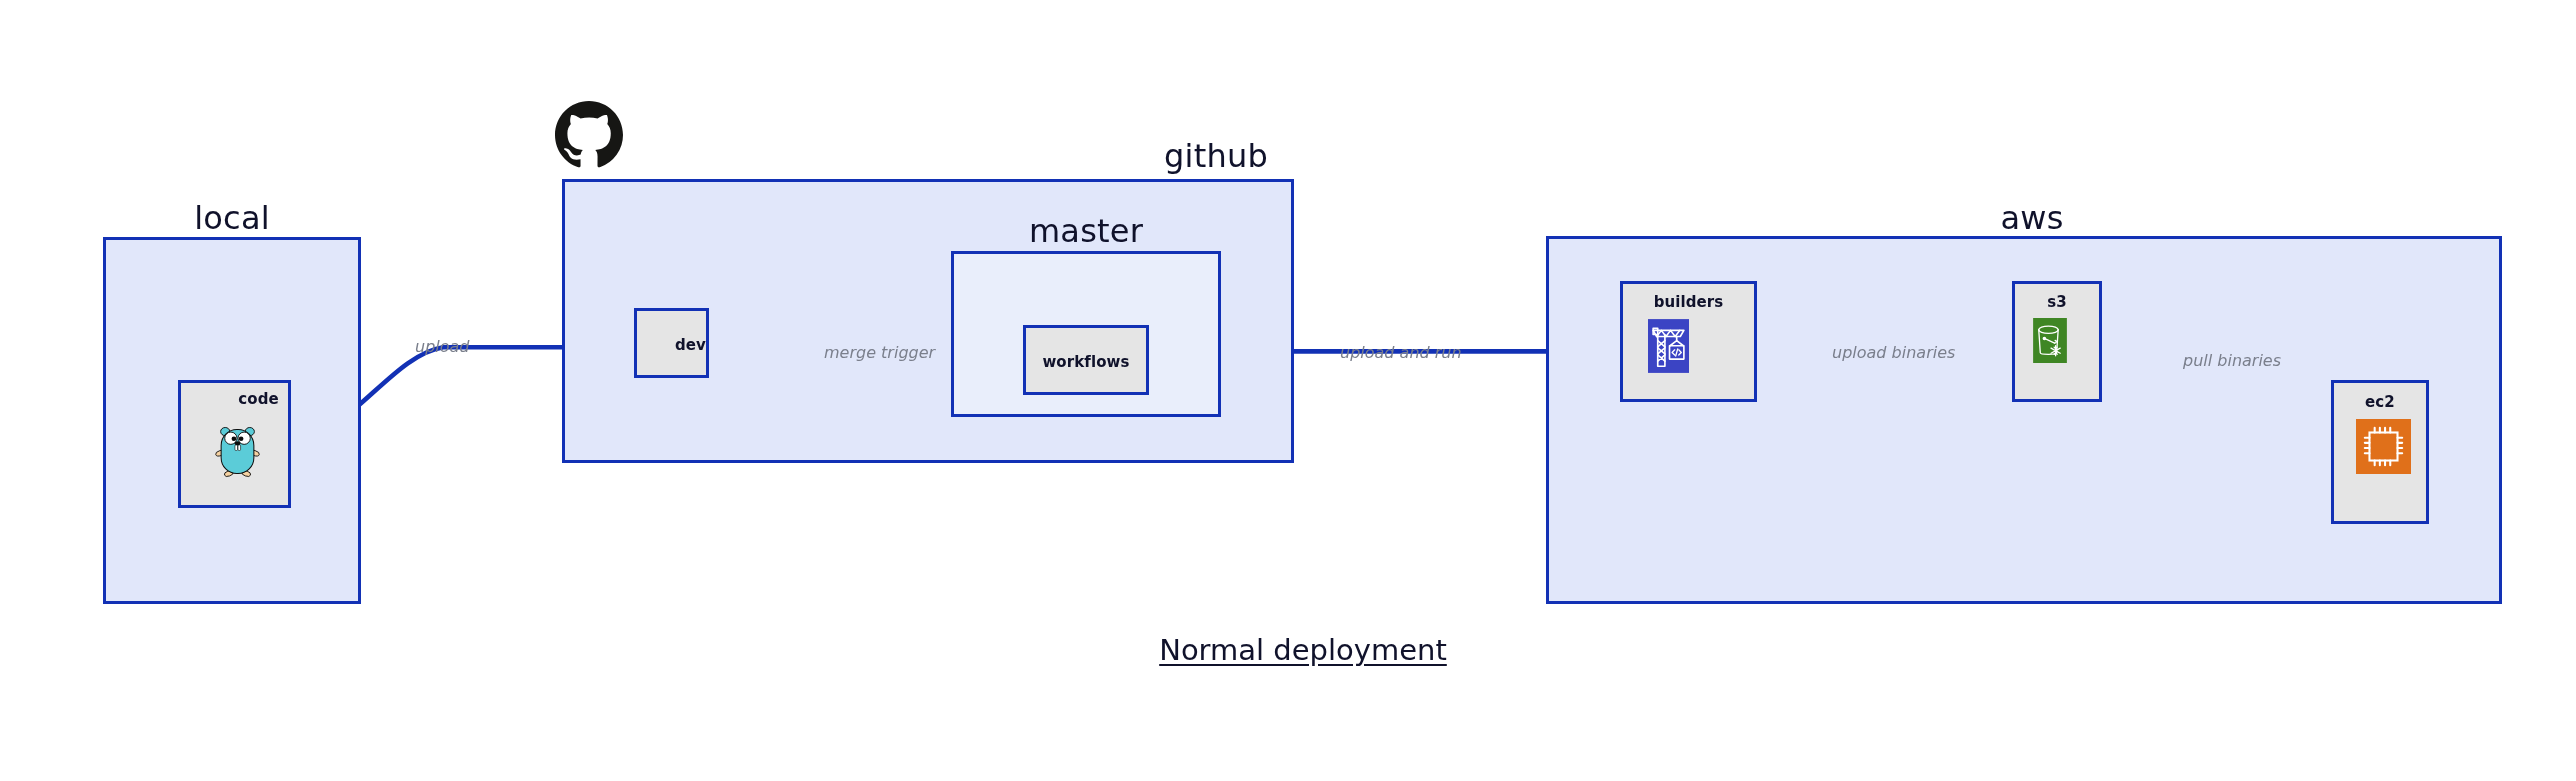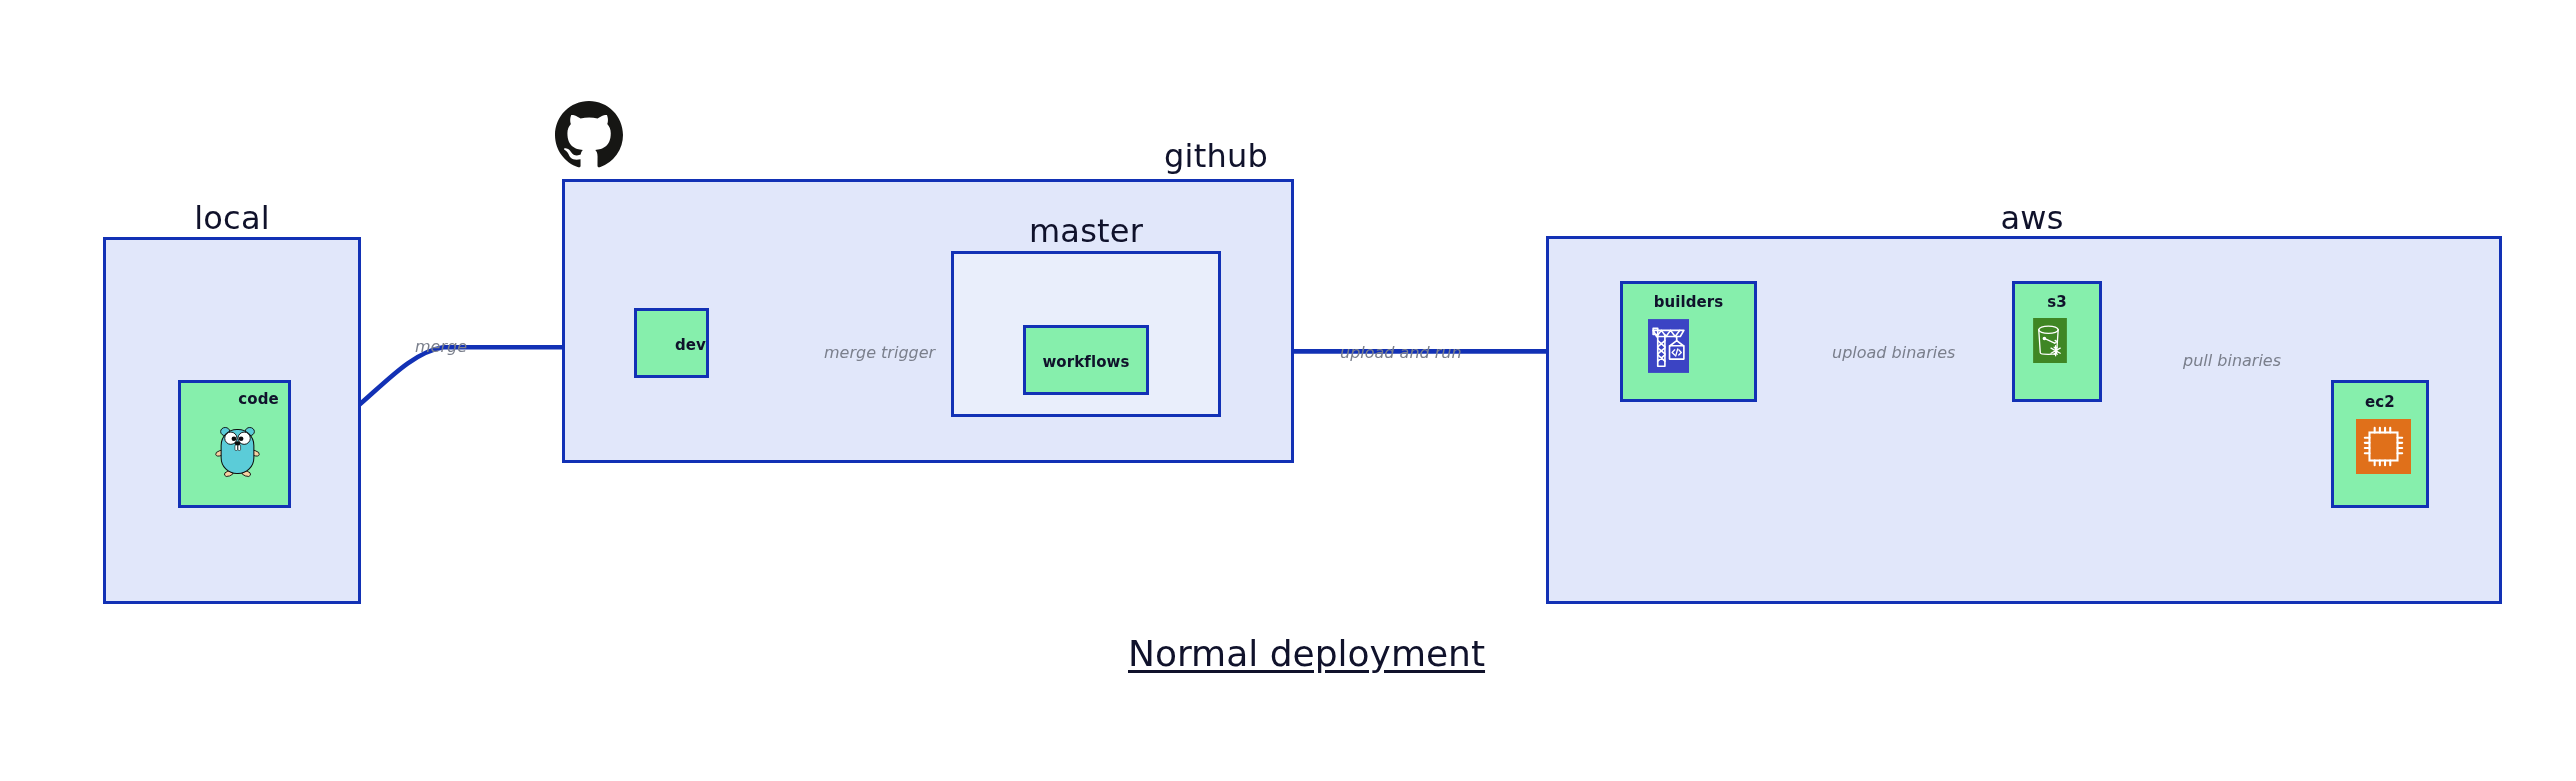--- a/index.html
+++ b/index.html
@@ -30,21 +30,21 @@
     box-sizing: border-box;
   }
   .subgroup {
     position: absolute;
     background: #E9EEFB;
     border: 3.6px solid #1231B5;
     box-sizing: border-box;
   }
   .node {
     position: absolute;
-    background: #86efac;
+    background: #e5e5e5;
     border: 3.6px solid #1231B5;
     box-sizing: border-box;
     text-decoration: underline;
   }
 
   
   .group-label {
     position: absolute;
     color: #10122B;
     font-size: 32px;
@@ -74,21 +74,21 @@
     font-style: italic;
     white-space: nowrap;
     background: transparent;
     font-family: "DejaVu Sans", sans-serif;
   }
 
   
   #diagram-title {
     position: absolute;
     color: #10122B;
-    font-size: 36px;
+    font-size: 29px;
     font-weight: 400;
     text-decoration: underline;
     text-underline-offset: 4.1px;
     white-space: nowrap;
     font-family: "DejaVu Sans", sans-serif;
   }
 
   
   .svg-layer {
     position: absolute;
@@ -149,21 +149,21 @@
         <circle cx="37" cy="32" r="4.6" fill="#0D0D0D"></circle>
         <circle cx="51" cy="32" r="4.6" fill="#0D0D0D"></circle>
 
         <ellipse cx="44" cy="41" rx="5.5" ry="4" fill="#0D0D0D"></ellipse>
         <rect x="39" y="44" width="5" height="11" rx="2" fill="#FFFFFF" stroke="#0D0D0D" stroke-width="1.2"></rect>
         <rect x="45" y="44" width="5" height="11" rx="2" fill="#FFFFFF" stroke="#0D0D0D" stroke-width="1.2"></rect>
       </svg>
     </div>
   </div>
 
-  <div class="edge-label" style="left:415px; top:337px;">merge</div>
+  <div class="edge-label" style="left:415px; top:337px;">upload</div>
 
   <div class="icon-wrap" style="left:555px; top:101px; width:68px; height:68px;">
     <svg class="icon-svg" width="68" height="68" viewBox="0 0 16 16" xmlns="http://www.w3.org/2000/svg">
       <path fill="#161614" d="M8 0C3.58 0 0 3.58 0 8c0 3.54 2.29 6.53 5.47 7.59.4.07.55-.17.55-.38
         0-.19-.01-.82-.01-1.49-2.01.37-2.53-.49-2.69-.94-.09-.23-.48-.94-.82-1.13-.28-.15-.68-.52-.01-.53.63-.01
         1.08.58 1.23.82.72 1.21 1.87.87 2.33.66.07-.52.28-.87.51-1.07-1.78-.2-3.64-.89-3.64-3.95
         0-.87.31-1.59.82-2.15-.08-.2-.36-1.02.08-2.12 0 0 .67-.21 2.2.82.64-.18 1.32-.27 2-.27.68 0
         1.36.09 2 .27 1.53-1.04 2.2-.82 2.2-.82.44 1.1.16 1.92.08 2.12.51.56.82 1.27.82 2.15 0 3.07-1.87
         3.75-3.65 3.95.29.25.54.73.54 1.48 0 1.07-.01 1.93-.01 2.2 0 .21.15.46.55.38A8.01 8.01 0 0 0 16 8c0-4.42-3.58-8-8-8z"></path>
     </svg>
@@ -240,21 +240,21 @@
 
           <path d="M 44 54 L 44 74 M 35 59 L 53 69 M 53 59 L 35 69"></path>
           <path d="M 41 57 L 44 60 L 47 57 M 41 71 L 44 68 L 47 71"></path>
         </g>
       </svg>
     </div>
   </div>
 
   <div class="edge-label" style="left:2183px; top:351px;">pull binaries</div>
 
-  <div class="node" style="left:2331px; top:380px; width:98px; height:128px;">
+  <div class="node" style="left:2331px; top:380px; width:98px; height:144px;">
     <div class="node-label" style="top:10.3px;">ec2</div>
     <div class="icon-wrap" style="left:21.6px; top:36px; width:55px; height:55px;">
       <svg class="icon-svg" width="55" height="55" viewBox="0 0 106 106" xmlns="http://www.w3.org/2000/svg">
         <rect x="0" y="0" width="106" height="106" fill="#E0701A"></rect>
         <g fill="none" stroke="#FFFFFF" stroke-width="4" stroke-linecap="round">
           <rect x="26" y="26" width="54" height="54"></rect>
 
           <path d="M 36 17 L 36 26 M 46 17 L 46 26 M 56 17 L 56 26 M 66 17 L 66 26"></path>
 
           <path d="M 36 80 L 36 89 M 46 80 L 46 89 M 56 80 L 56 89 M 66 80 L 66 89"></path>

